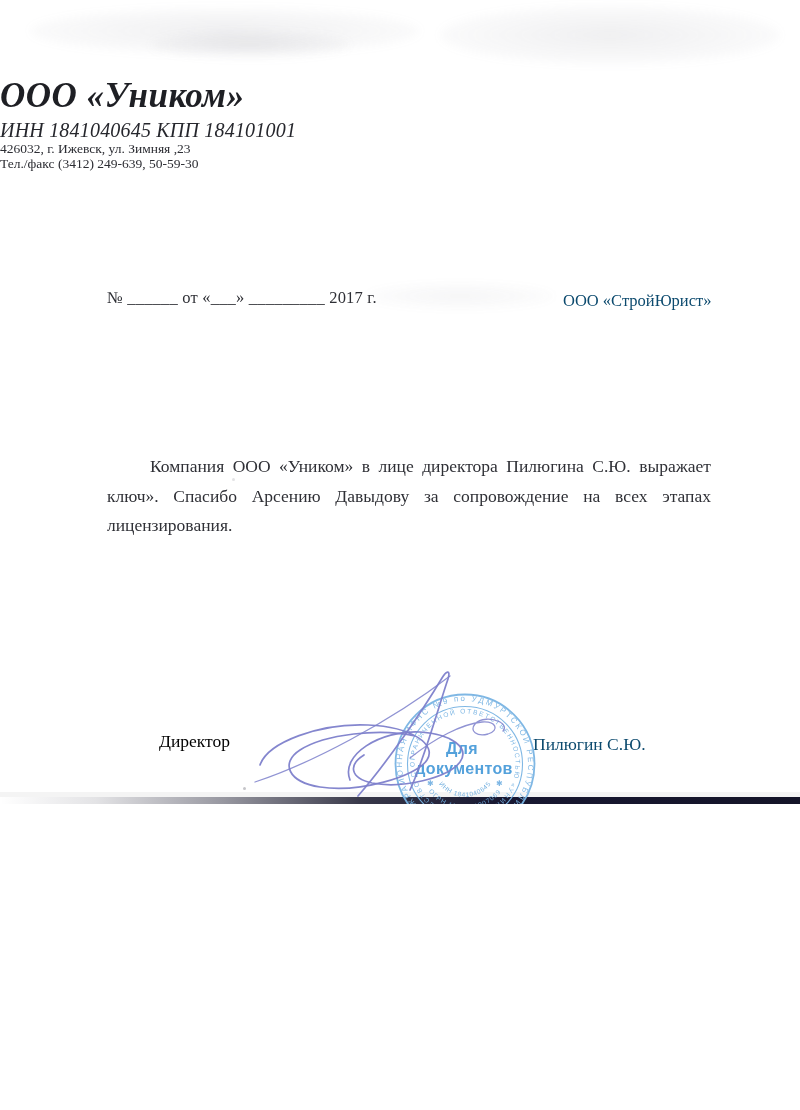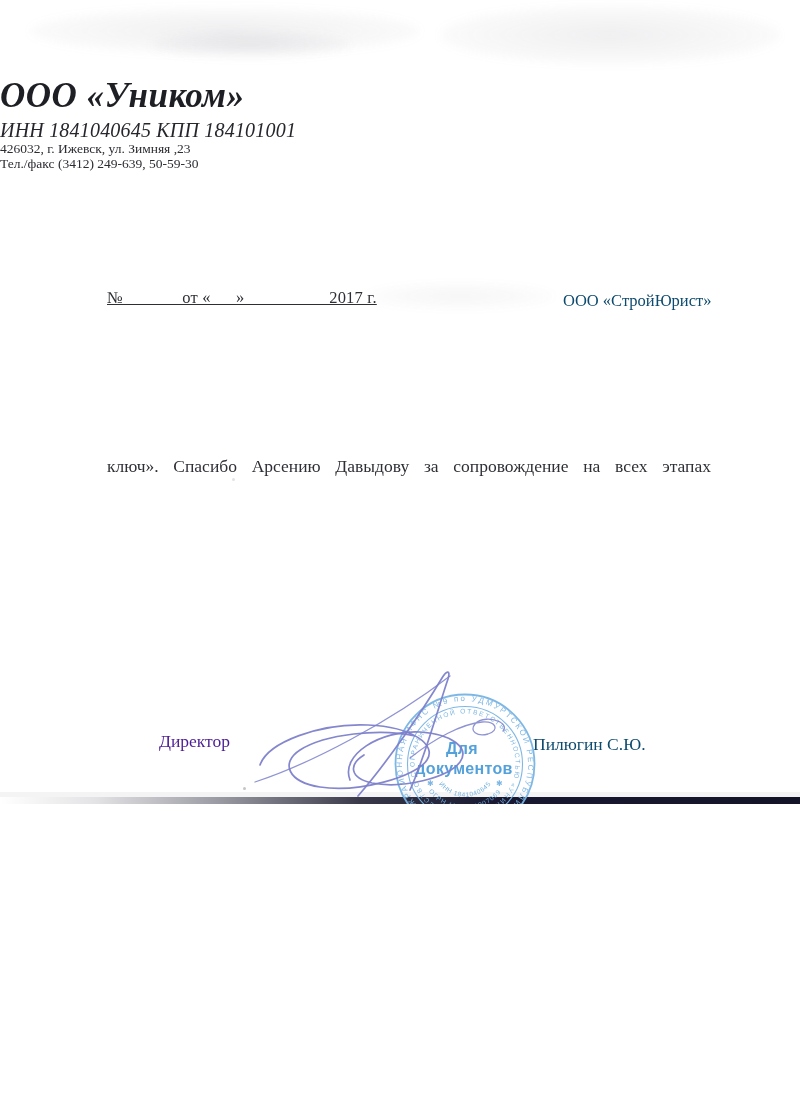--- a/index.html
+++ b/index.html
@@ -54,40 +54,40 @@
     font-size: 13.5px; color: #2c2d33;
   }
   .company-phone {
     position: absolute; left: 0; top: 156px; width: 816px;
     font-size: 13.5px; color: #2c2d33;
   }
 
   
   .ref-number {
     position: absolute; left: 107px; top: 288px;
-    font-size: 16.5px; color: #2e2f35; letter-spacing: 0.2px; text-decoration: underline;
+    font-size: 16.5px; color: #2e2f35; letter-spacing: 0.2px;
   }
   .recipient {
     position: absolute; left: 563px; top: 291px;
     font-size: 16.5px; color: #0c4a6e;
   }
 
   
   .body-text {
     position: absolute; left: 107px; top: 452px; width: 604px;
     font-size: 17.5px; line-height: 29.5px; color: #2f3036;
   }
   .jline { text-align: justify; text-align-last: justify; }
   .jline.first { text-indent: 43px; }
   .jline.last { text-align-last: left; }
 
   
   .signer-title {
     position: absolute; left: 159px; top: 731px;
-    font-size: 17.5px; color: #4c1d95;
+    font-size: 17.5px; color: #000000;
   }
   .signer-name {
     position: absolute; left: 533px; top: 734px;
     font-size: 17.5px; color: #0c4a6e;
   }
 
   .stamp-svg {
     position: absolute; left: 385px; top: 684px;
     width: 160px; height: 160px;
     opacity: 0.95;
@@ -129,21 +129,23 @@
 
   <div class="company-name">ООО «Уником»</div>
   <div class="company-tax">ИНН 1841040645 КПП 184101001</div>
   <div class="company-address">426032, г. Ижевск, ул. Зимняя ,23</div>
   <div class="company-phone">Тел./факс (3412) 249-639, 50-59-30</div>
 
   <div class="ref-number">№ ______ от «___» _________ 2017 г.</div>
   <div class="recipient">ООО «СтройЮрист»</div>
 
   <div class="body-text">
+    <div class="jline first">Компания ООО «Уником» в лице директора Пилюгина С.Ю. выражает</div>
     <div class="jline">ключ». Спасибо Арсению Давыдову за сопровождение на всех этапах</div>
+    <div class="jline last">лицензирования.</div>
   </div>
 
   <div class="signer-title">Директор</div>
   <div class="signer-name">Пилюгин С.Ю.</div>
 
   <svg class="stamp-svg" viewBox="0 0 160 160">
     <defs>
       <path id="ring1" d="M 41.2,129.6 A 63,63 0 1 1 118.8,129.6"></path>
       <path id="ring2" d="M 56.3,124.6 A 50.5,50.5 0 1 1 103.7,124.6"></path>
       <path id="arcInn" d="M 53,98.9 A 33,33 0 0 0 107,98.9"></path>

